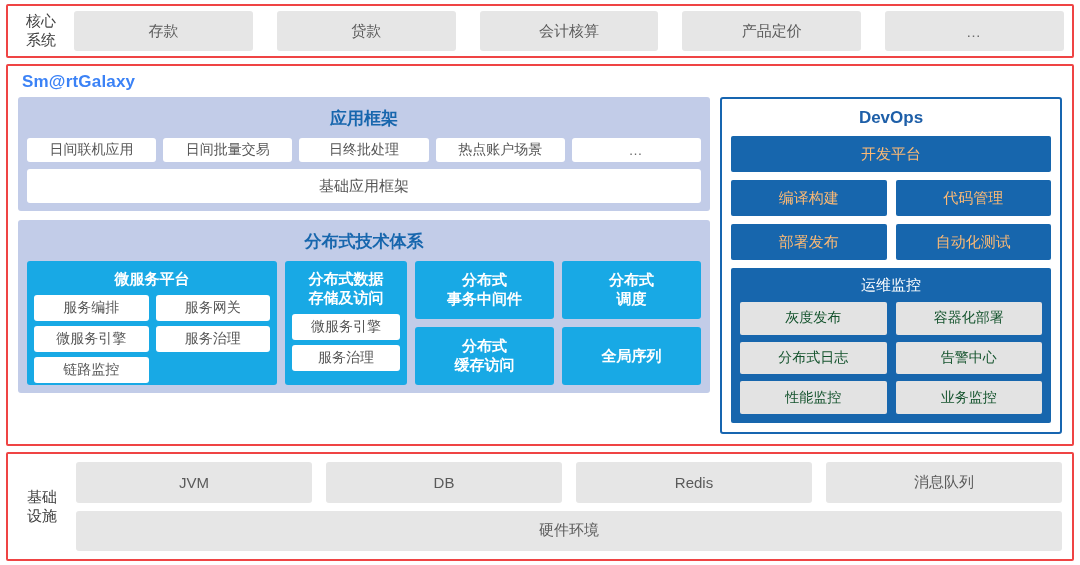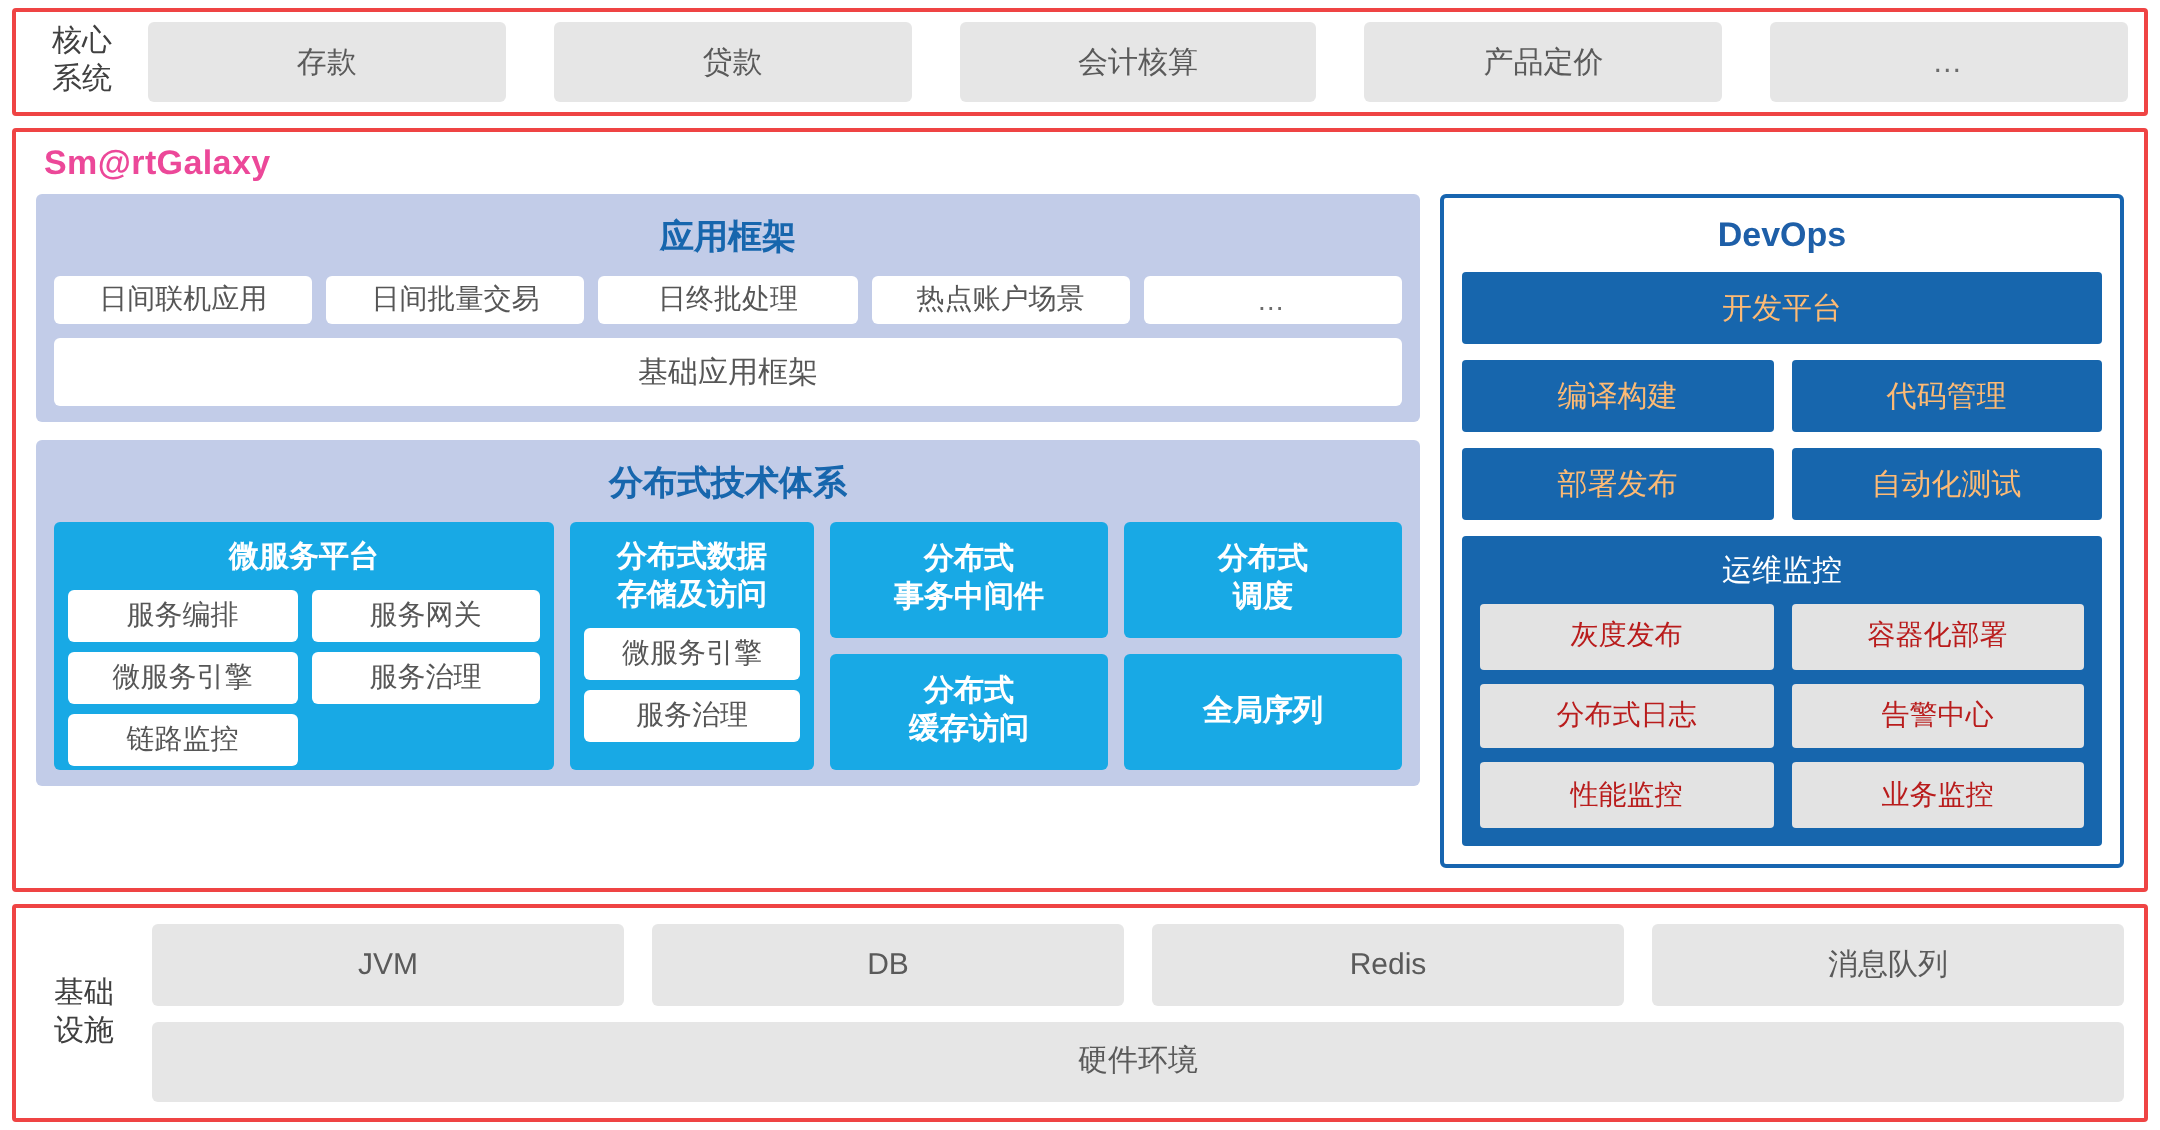--- a/index.html
+++ b/index.html
@@ -30,21 +30,21 @@
     background: #e6e6e6;
     border-radius: 3px;
     display: flex; align-items: center; justify-content: center;
     font-size: 15px; color: #5a5a5a;
   }
   .grey-chip.dots { letter-spacing: 2px; color: #6b6b6b; }
 
   
   .galaxy-panel { flex: 1; padding: 6px 10px 10px 10px; display: flex; flex-direction: column; }
   .galaxy-title {
-    font-size: 17px; font-weight: bold; color: #ec4899;
+    font-size: 17px; font-weight: bold; color: #3b82f6;
     letter-spacing: .2px; padding: 0 0 5px 4px;
   }
   .galaxy-body { flex: 1; display: flex; gap: 10px; }
   .galaxy-left { flex: 1; display: flex; flex-direction: column; gap: 9px; }
 
   
   .lav-block { background: #c2cce8; border-radius: 3px; padding: 8px 9px; }
   .lav-title {
     text-align: center; font-size: 17px; font-weight: bold; color: #1766ad;
     padding: 2px 0 8px 0;
@@ -106,21 +106,21 @@
   .ops-block {
     flex: 1; background: #1766ad; border-radius: 2px;
     padding: 6px 9px 9px 9px;
     display: flex; flex-direction: column;
   }
   .ops-title { text-align: center; color: #ffffff; font-size: 15px; padding: 2px 0 7px 0; }
   .ops-grid { flex: 1; display: grid; grid-template-columns: 1fr 1fr; gap: 7px 9px; }
   .ops-chip {
     background: #e3e3e3; border-radius: 2px;
     display: flex; align-items: center; justify-content: center;
-    font-size: 14px; color: #b91c1c;
+    font-size: 14px; color: #14532d;
   }
 
   
   .infra-row { display: flex; align-items: stretch; height: 109px; padding: 8px 10px; gap: 10px; }
   .infra-label {
     width: 48px; flex: 0 0 48px;
     display: flex; flex-direction: column; align-items: center; justify-content: center;
     font-size: 15px; color: #404040; line-height: 1.25;
   }
   .infra-right { flex: 1; display: flex; flex-direction: column; gap: 8px; }

